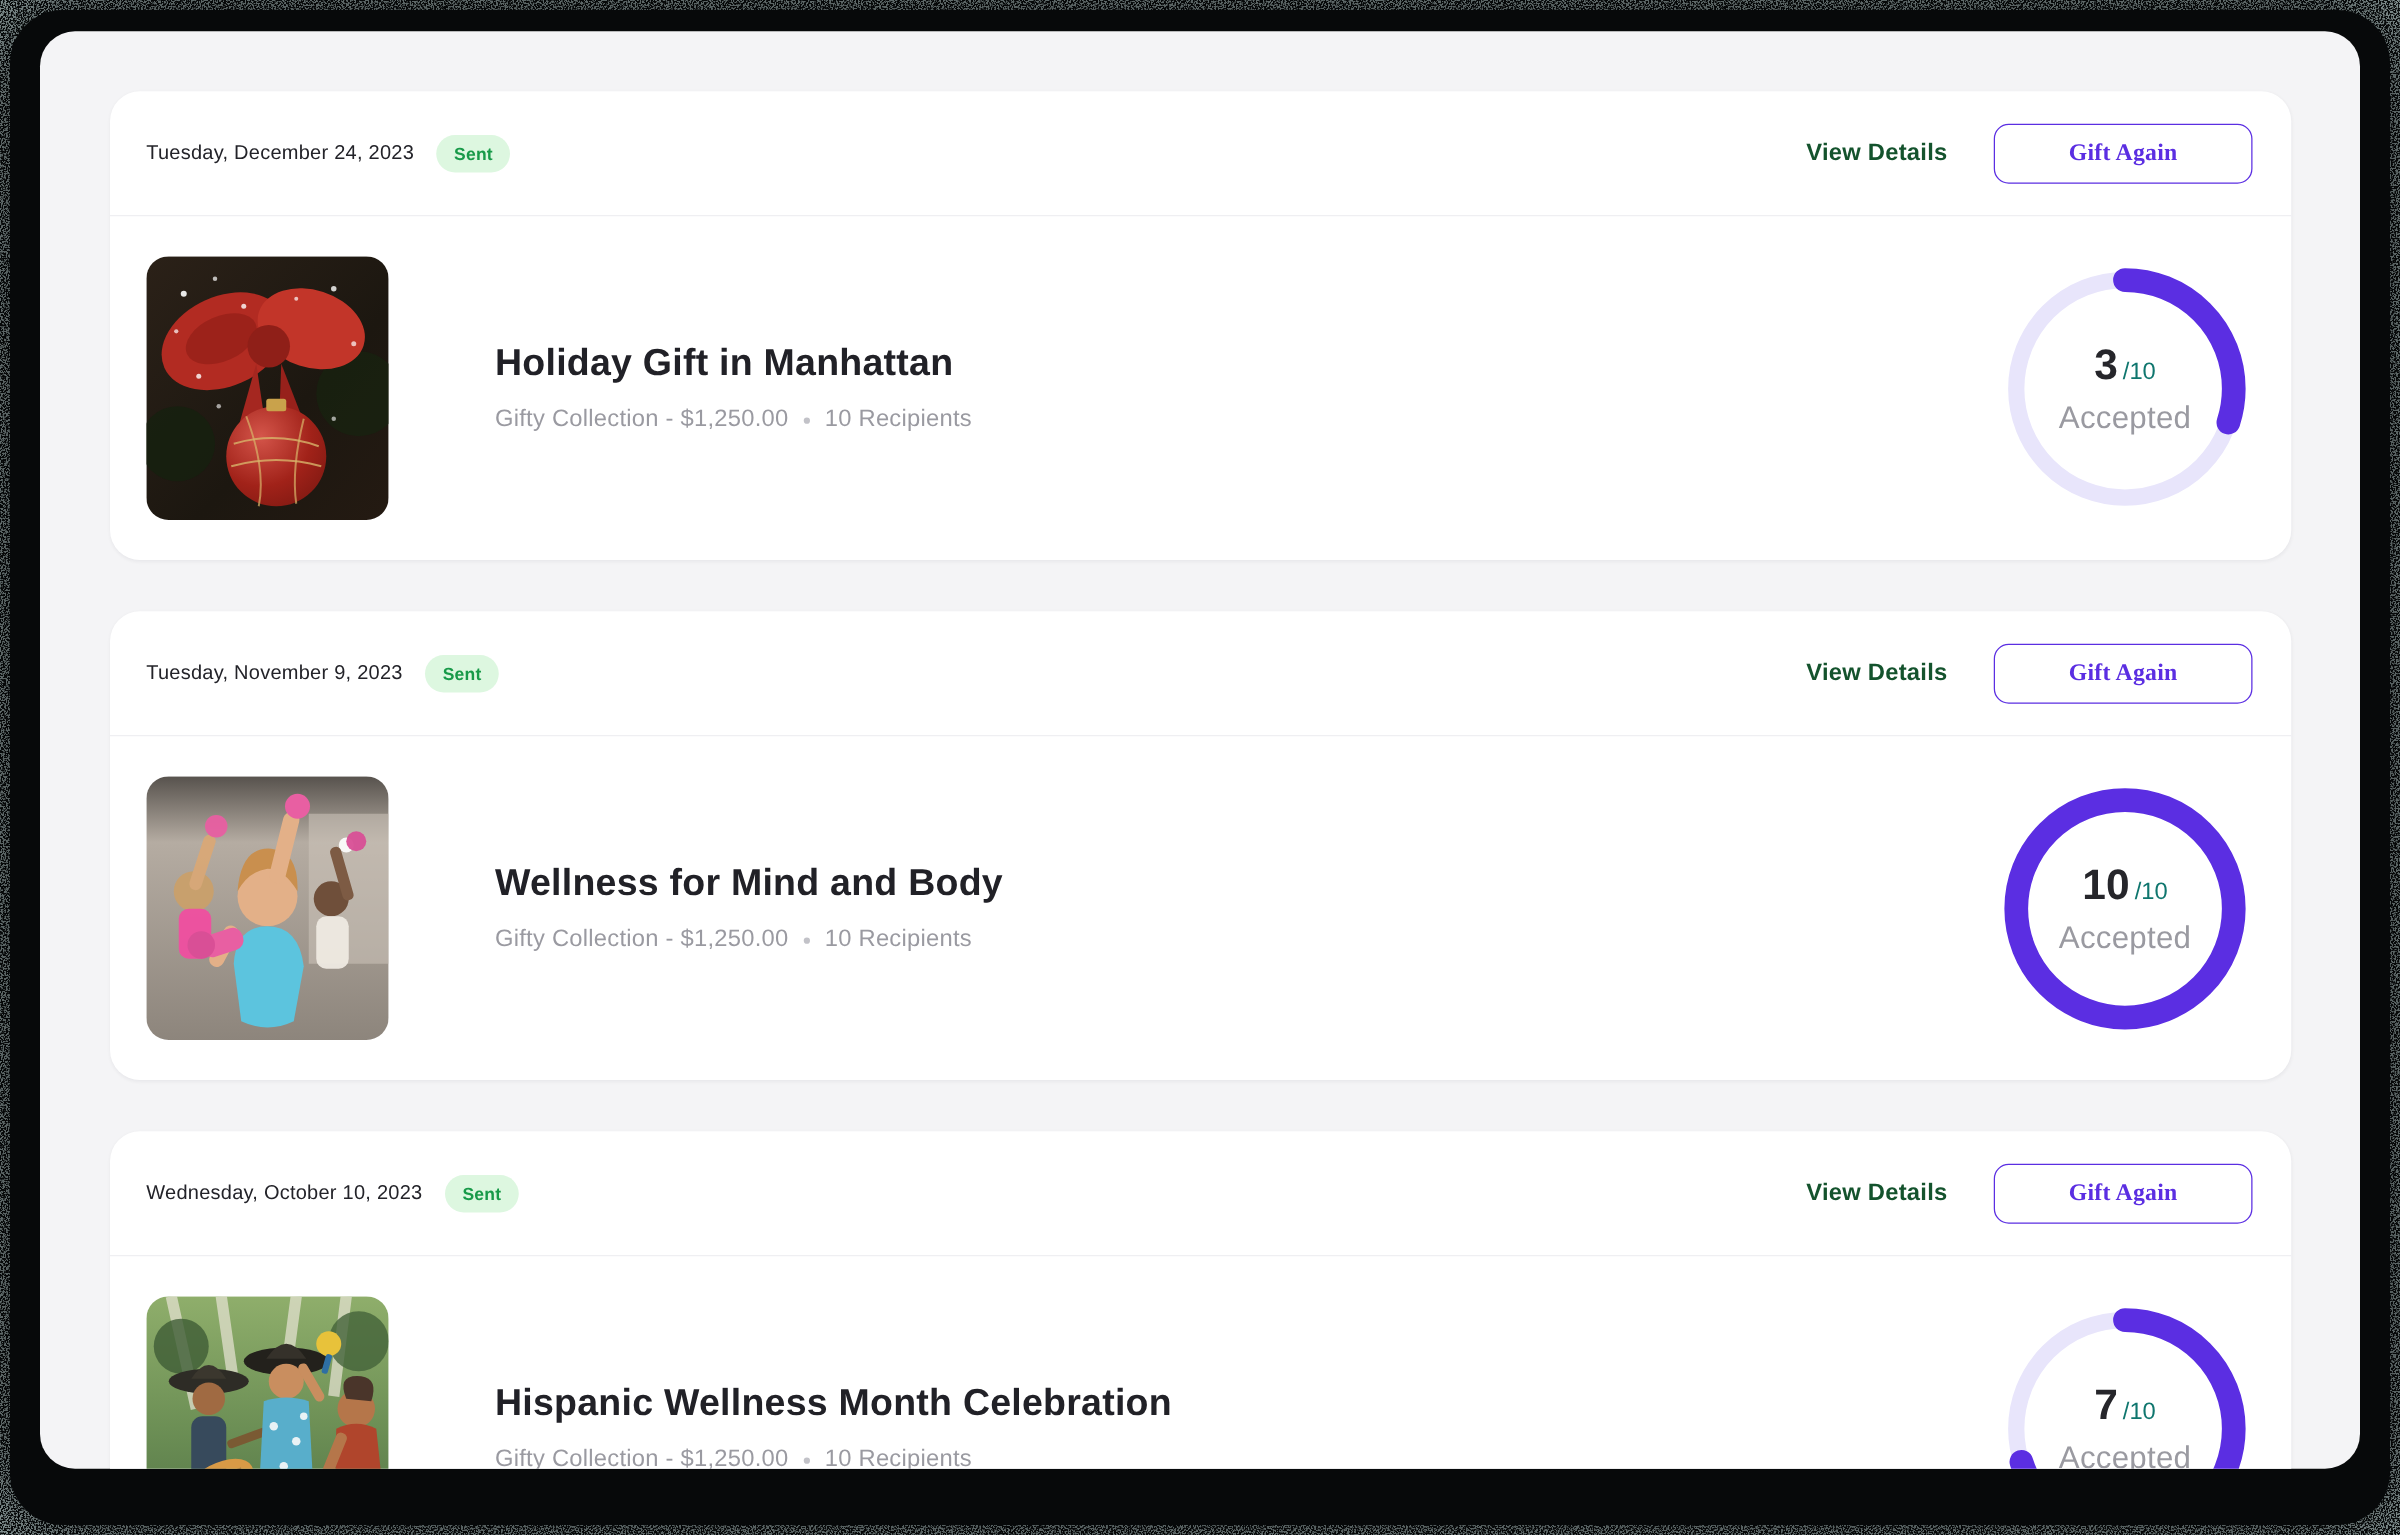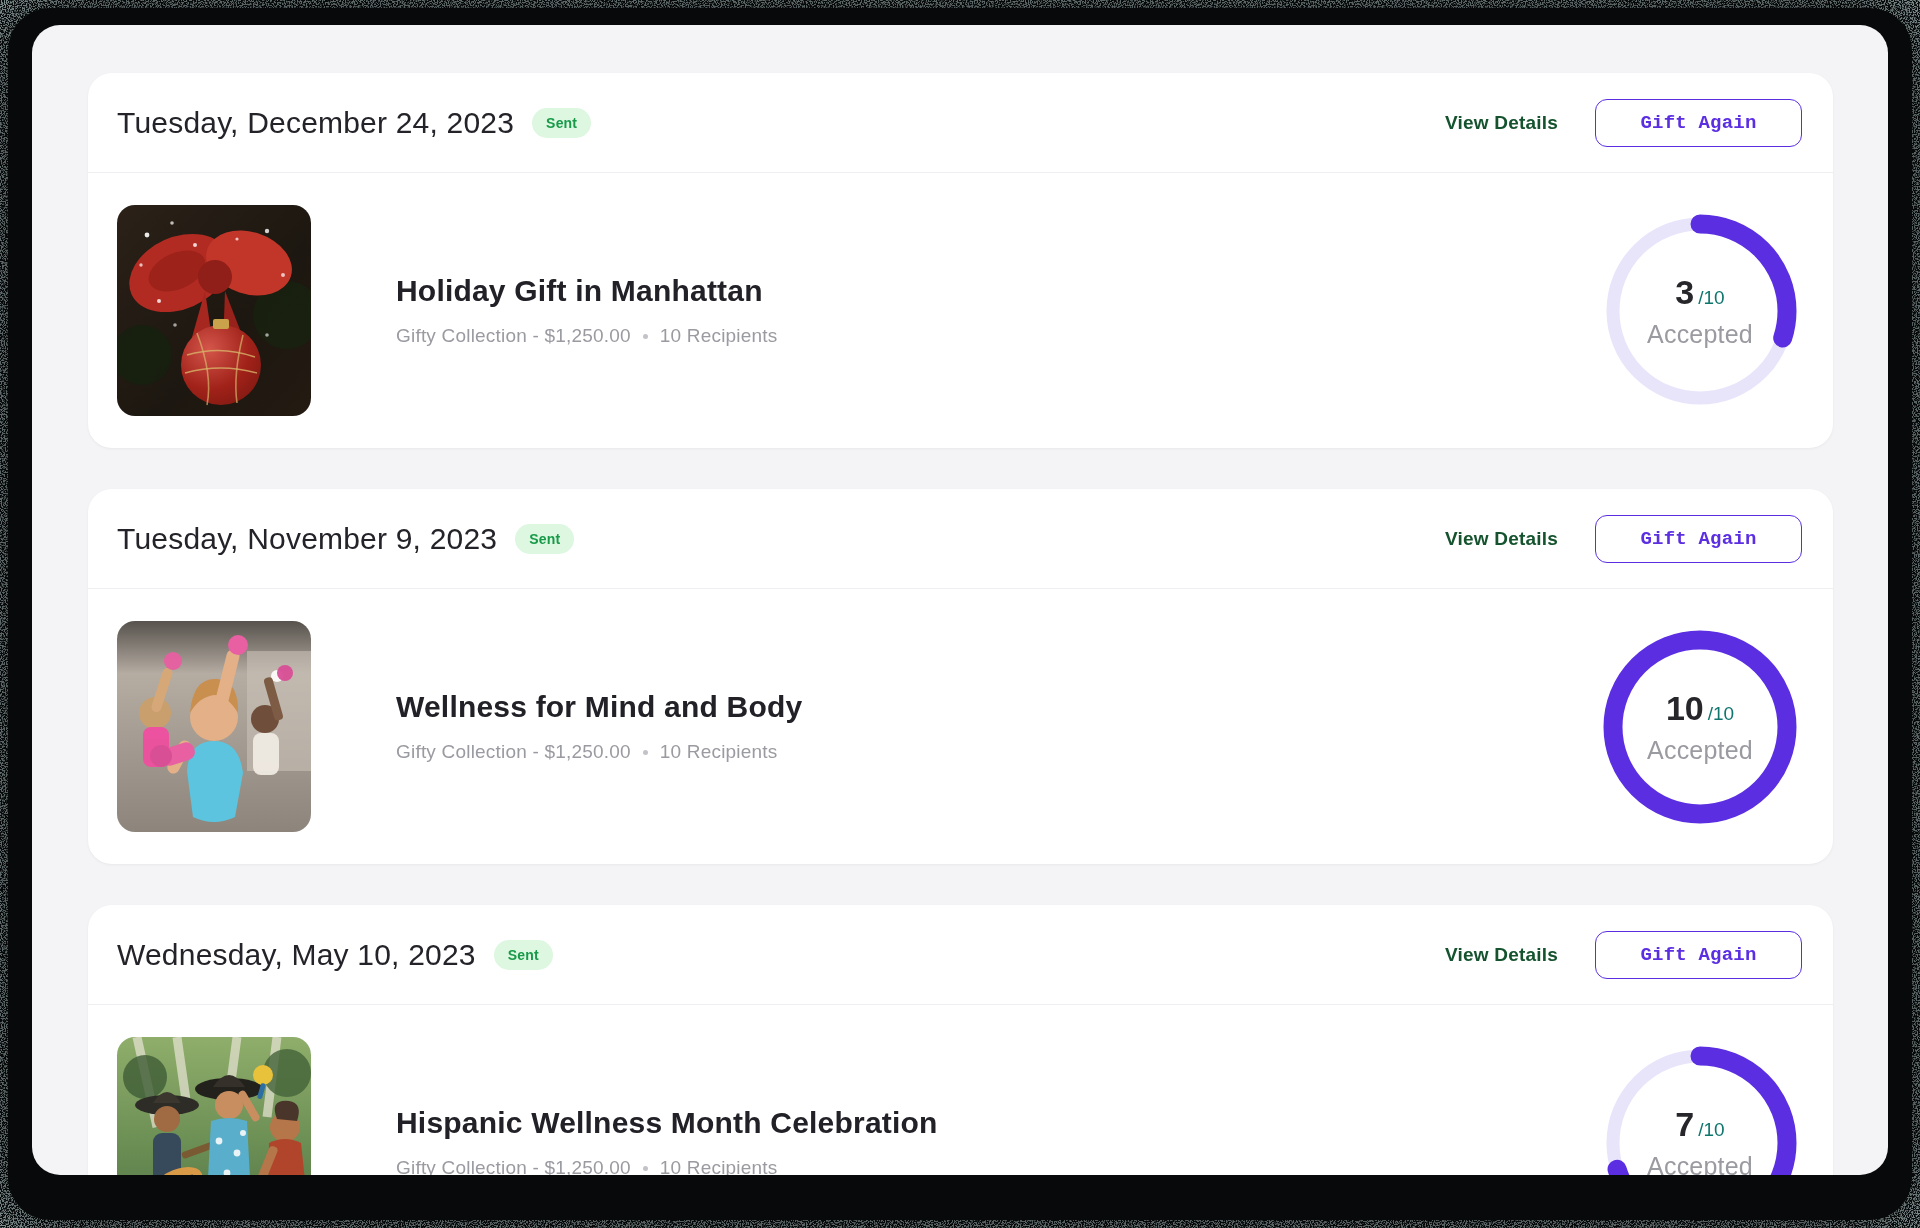--- a/index.html
+++ b/index.html
@@ -13,29 +13,29 @@
   .page  { position:absolute; left:24px; right:24px; top:17px; bottom:45px;
            background:#f4f4f6; border-radius:28px; overflow:hidden; }
 
   .card { position:relative; width:1745px; margin-left:56px; margin-bottom:41px;
           background:#ffffff; border-radius:24px;
           box-shadow:0 1px 3px rgba(16,24,40,.05); }
   .card:first-child { margin-top:48px; }
 
   .card-header { height:100px; display:flex; align-items:center;
                  padding:0 31px 0 29px; border-bottom:1px solid #efeff2; }
-  .date { font-size:30px; font-weight:500; color:#232329; letter-spacing:.2px; }
+  .date { font-size:16px; font-weight:500; color:#232329; letter-spacing:.2px; }
   .badge { margin-left:18px; background:#ddf7e0; color:#189a49; font-size:14px;
            font-weight:600; padding:7px 14px; border-radius:999px; letter-spacing:.2px; }
   .spacer { flex:1; }
   .link { color:#14532d; font-size:19px; font-weight:600; margin-right:37px;
           cursor:pointer; text-decoration:none; letter-spacing:.2px; }
   .btn { width:207px; height:48px; background:#ffffff; border:1.6px solid #5b2ee2;
          border-radius:12px; color:#5b2ee2; font-size:19px; font-weight:600;
-         font-family:Liberation Mono, monospace; cursor:pointer; letter-spacing:.2px; }
+         font-family:Liberation Serif, serif; cursor:pointer; letter-spacing:.2px; }
 
   .card-body { display:flex; align-items:center; height:275px; padding:0 36px 0 29px; }
   .thumb { width:194px; height:211px; border-radius:18px; overflow:hidden; flex:none; }
   .thumb svg { display:block; width:194px; height:211px; }
 
   .info { margin-left:85px; flex:1; min-width:0; }
   .title { font-size:30px; font-weight:600; color:#212127; letter-spacing:.2px; }
   .meta { margin-top:17px; display:flex; align-items:center; font-size:19px;
           color:#9a9aa1; letter-spacing:.2px; }
   .dot { width:5px; height:5px; border-radius:50%; background:#c2c2c8; margin:0 12px; }
@@ -209,21 +209,21 @@
                 <span class="den">/10</span>
               </div>
               <div class="ring-sub">Accepted</div>
             </div>
           </div>
         </div>
       </section>
 
       <section class="card">
         <header class="card-header">
-          <span class="date">Wednesday, May 10, 2023</span>
+          <span class="date">Wednesday, October 10, 2023</span>
           <span class="badge">Sent</span>
           <span class="spacer"></span>
           <a class="link">View Details</a>
           <button class="btn">Gift Again</button>
         </header>
         <div class="card-body">
           <div class="thumb">
             <svg viewBox="0 0 194 211">
               <defs>
                 <linearGradient id="gbg" x1="0" y1="0" x2="0" y2="1">

